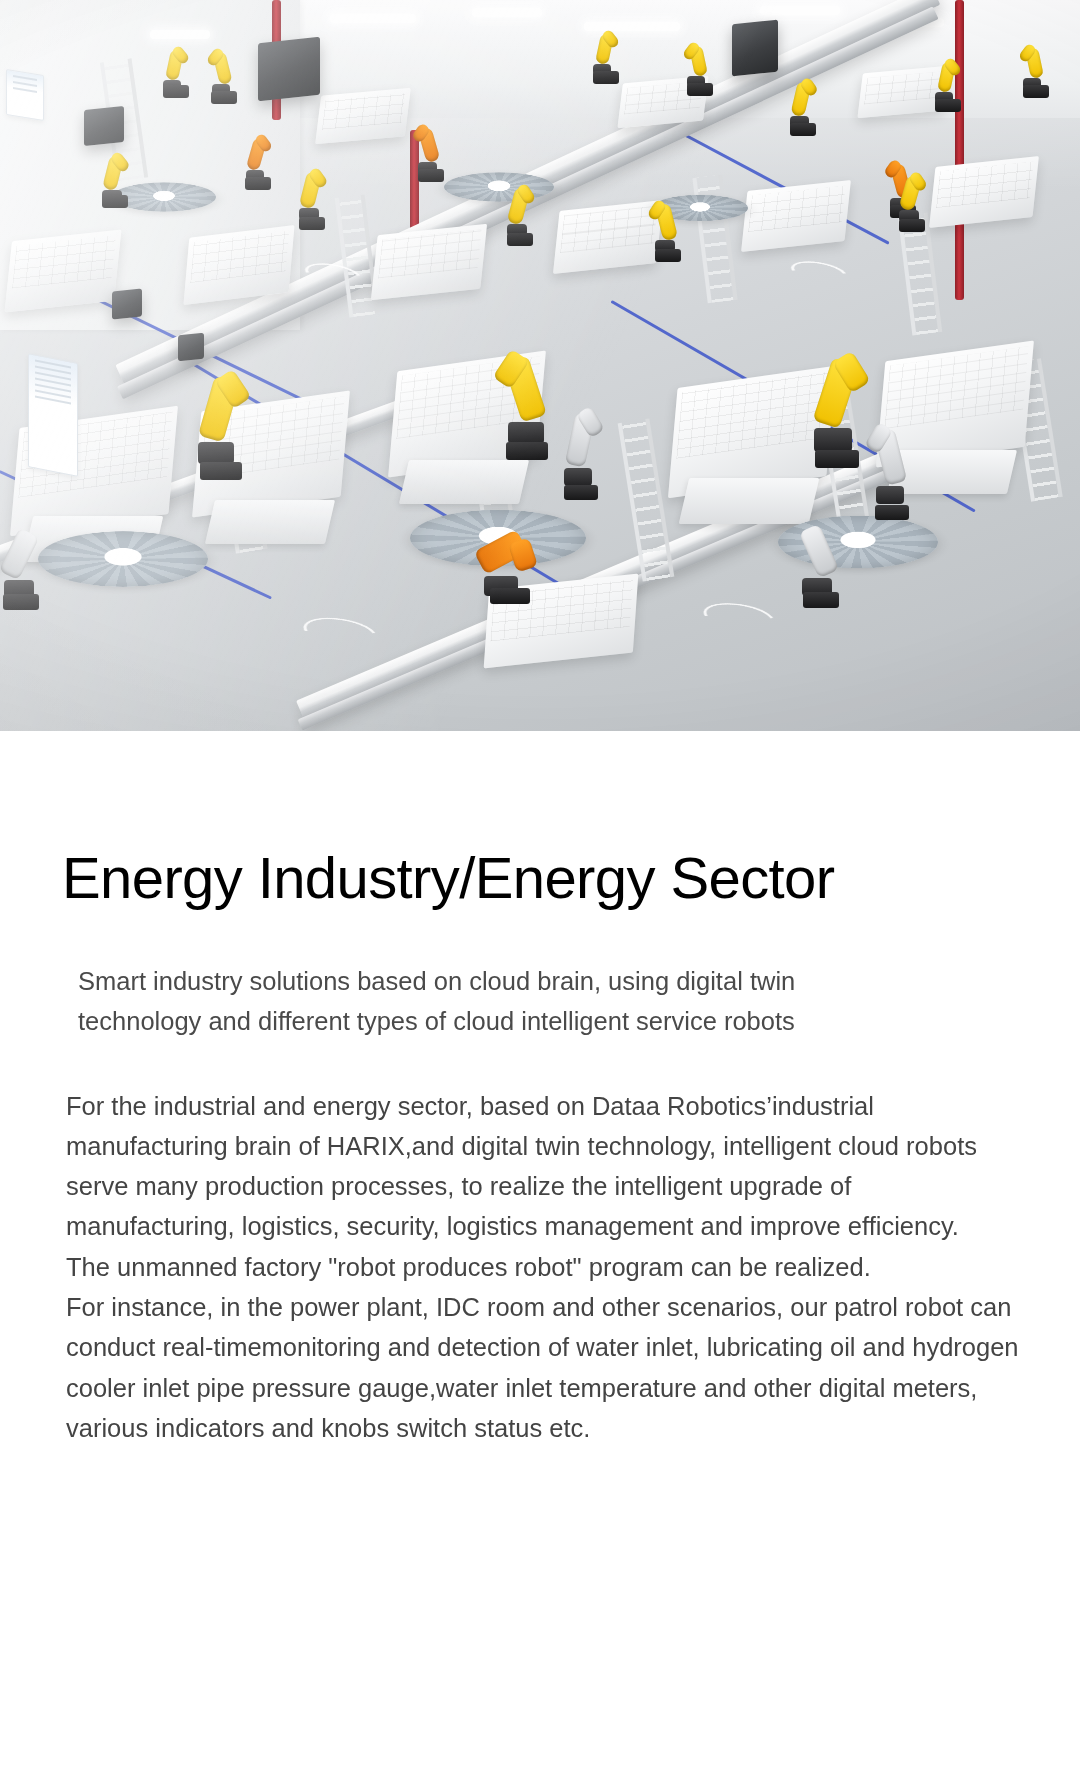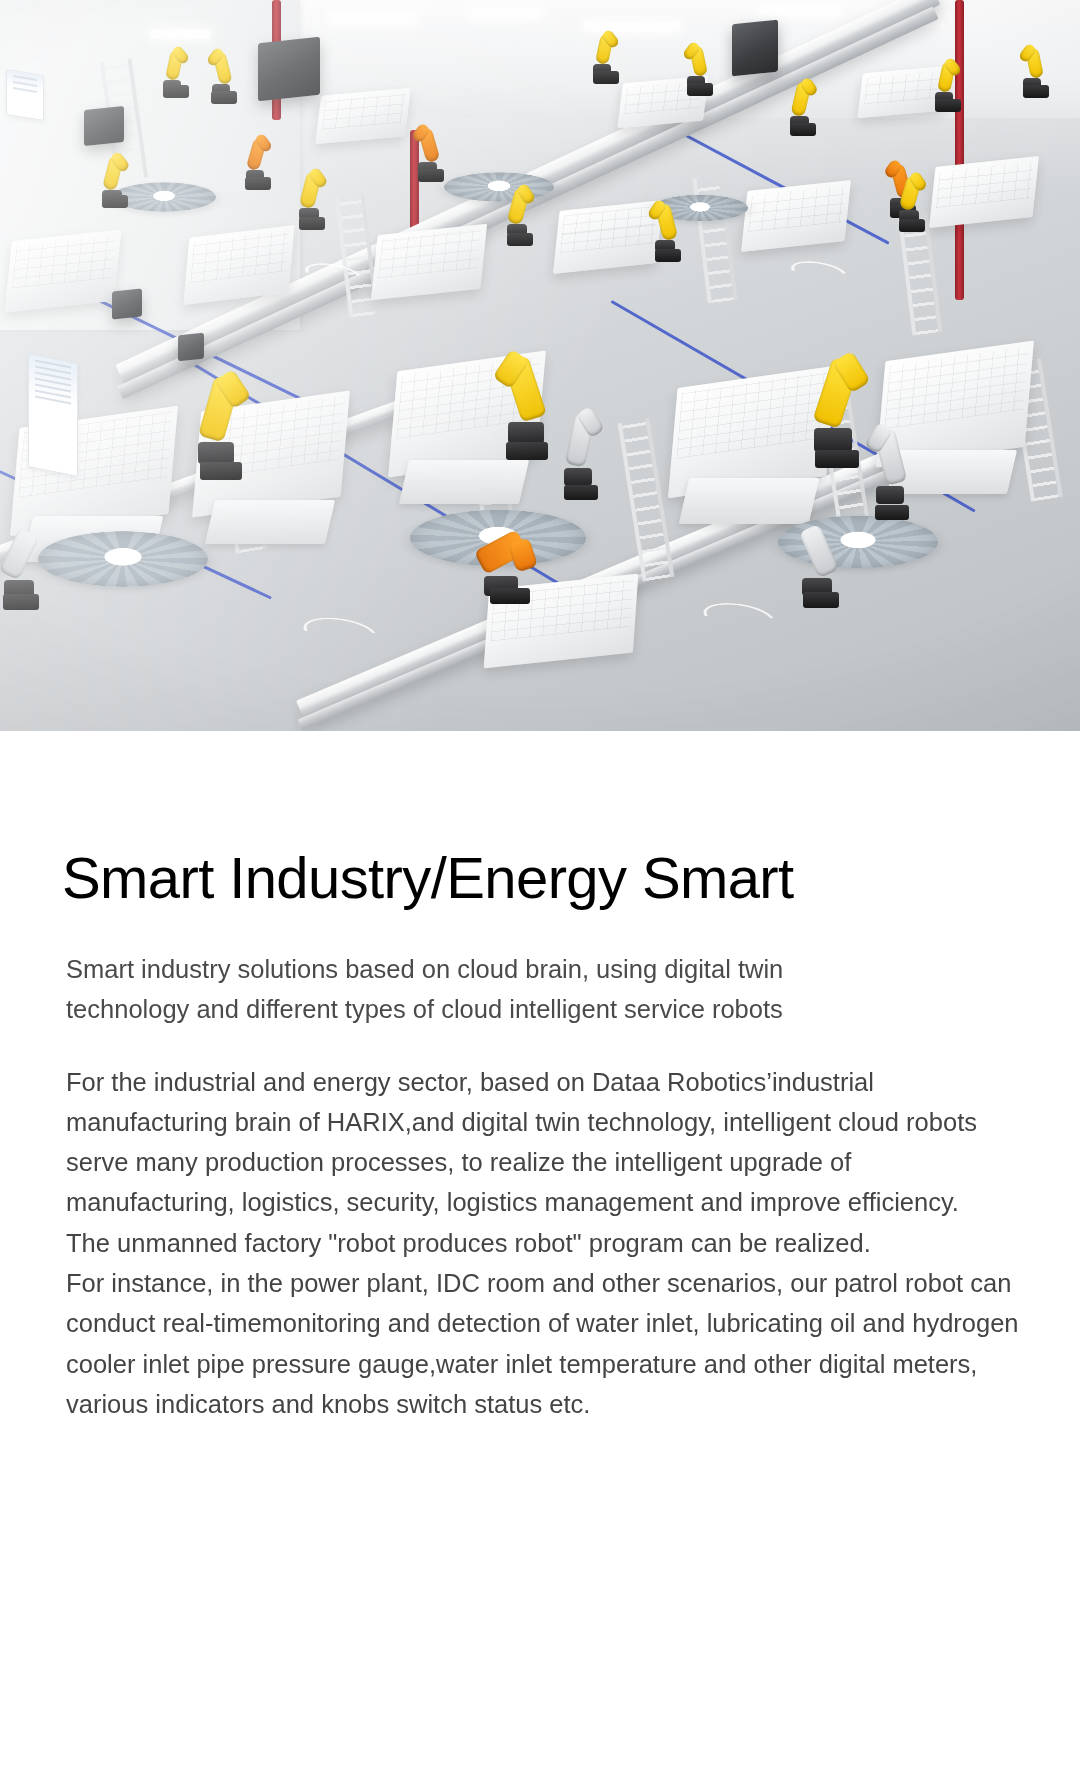--- a/index.html
+++ b/index.html
@@ -193,21 +193,21 @@
     margin: 0;
     padding: 118px 0 0 62px;
     font-size: 58px;
     font-weight: 400;
     line-height: 1.0;
     letter-spacing: -0.6px;
     color: #000000;
     font-family: "Liberation Sans", sans-serif;
   }
   .lede {
-    margin: 0;
+    margin: 12px;
     padding: 42px 175px 0 66px;
     font-size: 25.5px;
     line-height: 1.58;
     color: #4a4a4a;
     font-family: "Liberation Sans", sans-serif;
   }
   .body-copy {
     margin: 0;
     padding: 32px 60px 0 66px;
     font-size: 25.5px;
@@ -453,20 +453,20 @@
       <div class="dk" style="left:12px;top:58px;width:30px;height:18px;"></div>
       <div class="base" style="width:36px;height:16px;margin-left:-18px;"></div>
     </div>
 
     <div class="sheen" style="left:0;top:0;width:1080px;height:731px;"></div>
     <div class="vignette"></div>
   </div>
 </div>
 
 <div class="content">
-  <h1 class="page-title">Smart Industry/Energy Smart</h1>
+  <h1 class="page-title">Energy Industry/Energy Sector</h1>
 
   <p class="lede">Smart industry solutions based on cloud brain, using digital twin technology and different types of cloud intelligent service robots</p>
 
   <div class="body-copy">For the industrial and energy sector, based on Dataa Robotics’industrial manufacturing brain of HARIX,and digital twin technology, intelligent cloud robots serve many production processes, to realize the intelligent upgrade of manufacturing, logistics, security, logistics management and improve efficiency.
 The unmanned factory "robot produces robot" program can be realized.
 For instance, in the power plant, IDC room and other scenarios, our patrol robot can conduct real-timemonitoring and detection of water inlet, lubricating oil and hydrogen cooler inlet pipe pressure gauge,water inlet temperature and other digital meters, various indicators and knobs switch status etc.</div>
 </div>
 
 </body></html>

